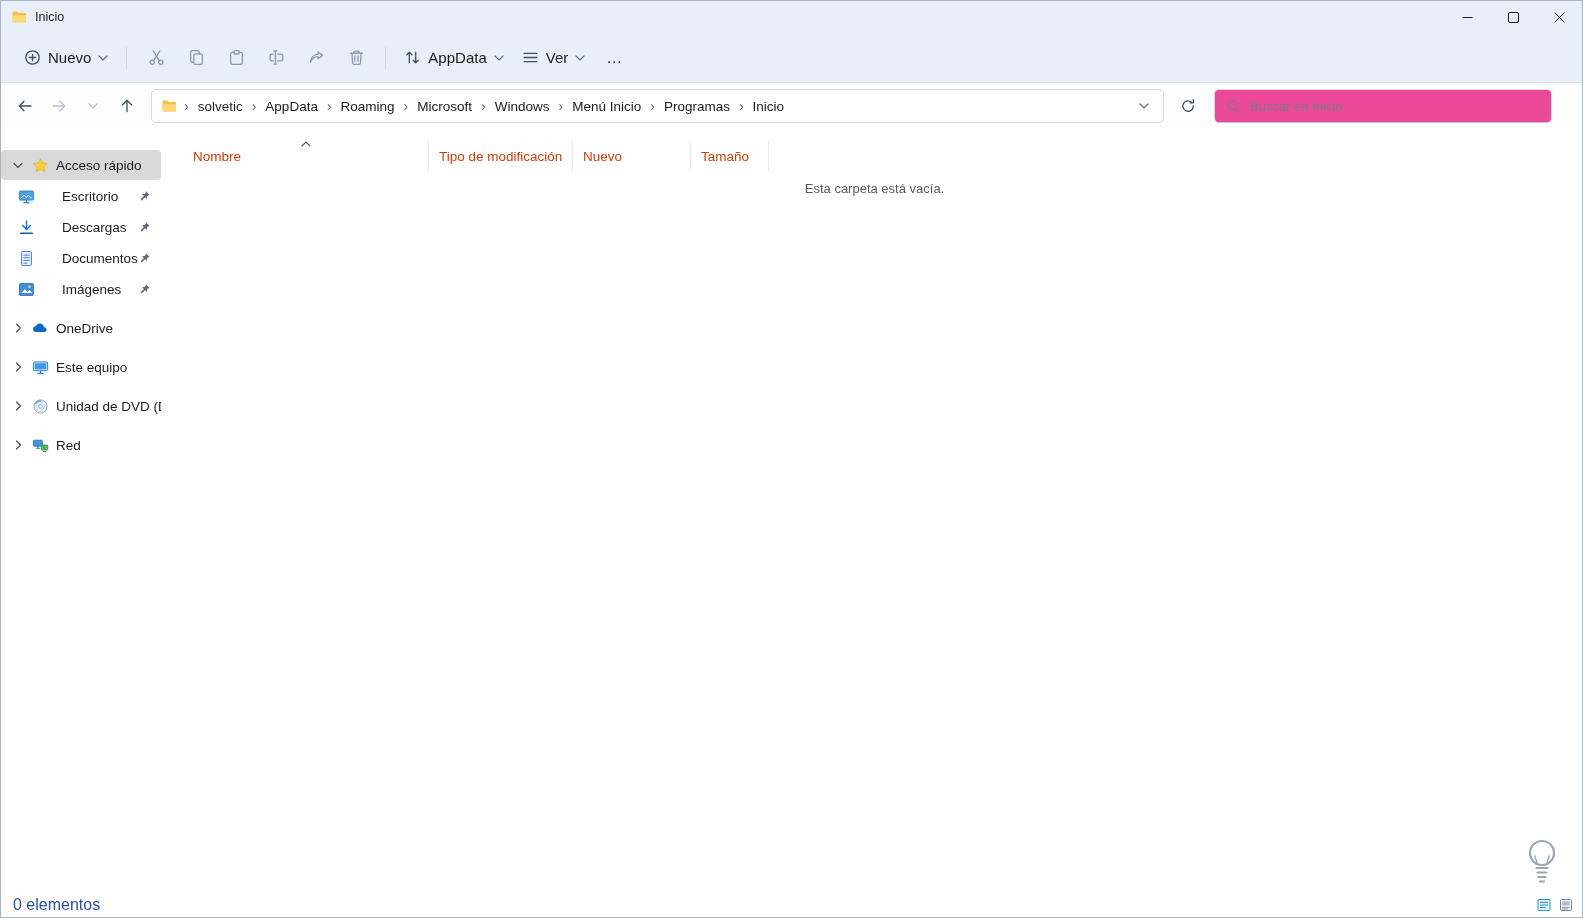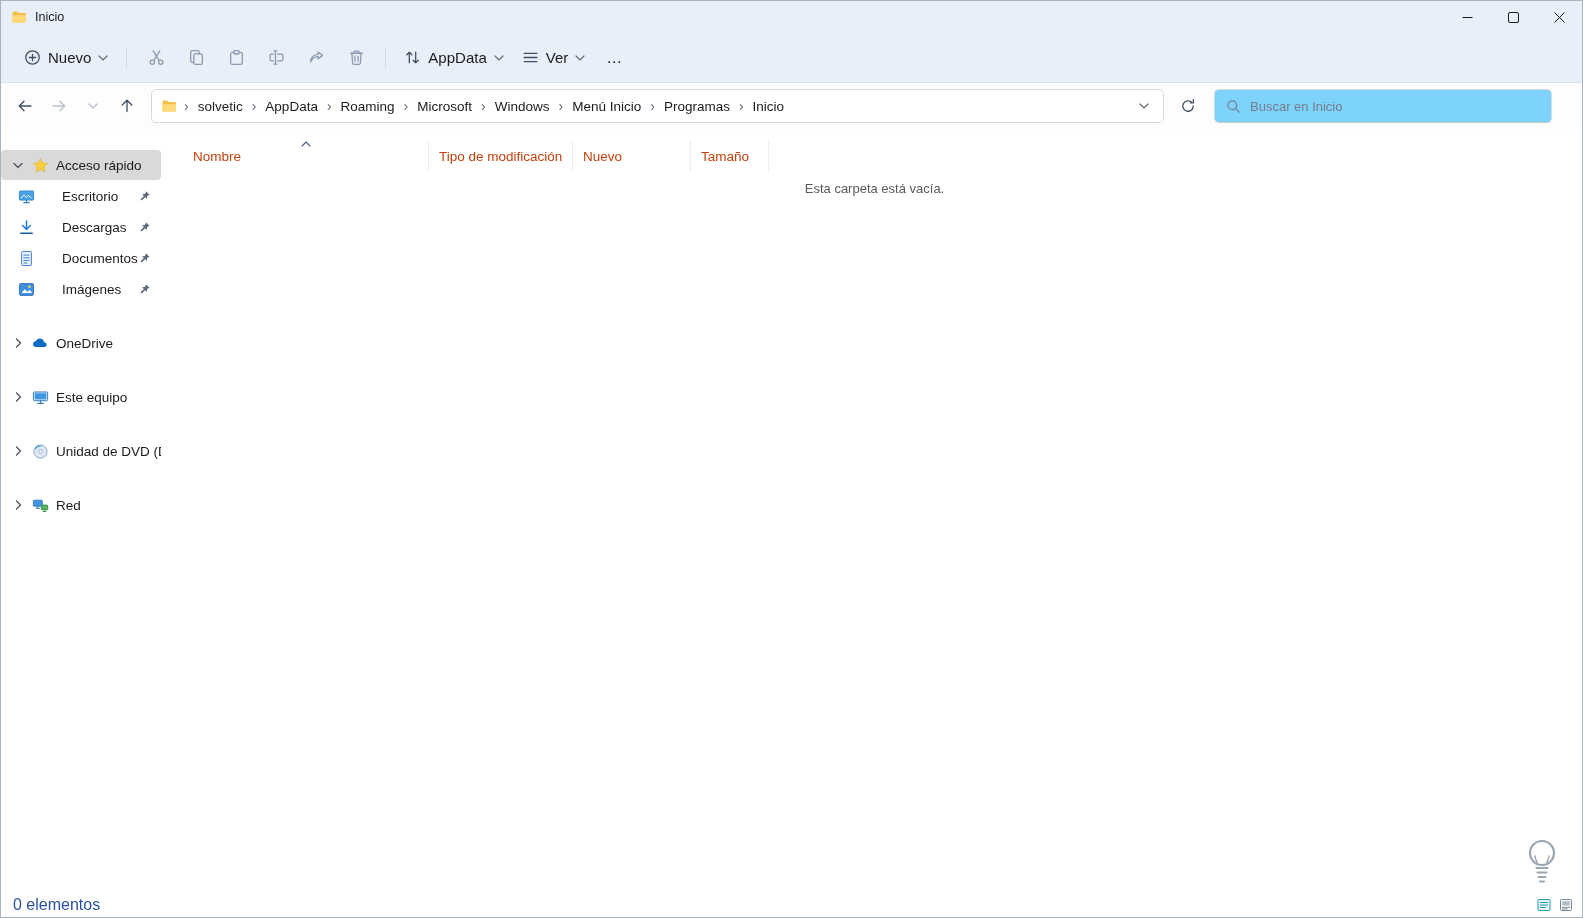--- a/index.html
+++ b/index.html
@@ -25,36 +25,36 @@
 
   
   .navbar { height:46px; background:#fdfdfe; display:flex; align-items:center; padding:0 30px 0 8px; gap:2px; flex:0 0 auto; }
   .nav-btn { width:32px; height:32px; display:flex; align-items:center; justify-content:center; border-radius:4px; color:#3f4d60; }
   .nav-btn.disabled { color:#b6bfcb; }
   .addressbar { flex:1; height:34px; border:1px solid #d6dae0; border-radius:5px; background:#fff; display:flex; align-items:center; padding:0 6px 0 8px; margin:0 6px; min-width:0; }
   .crumbs { display:flex; align-items:center; flex:1; min-width:0; overflow:hidden; }
   .crumb { padding:5px 7px; border-radius:3px; font-size:13.5px; white-space:nowrap; }
   .crumb-sep { color:#5f6b79; font-size:14px; padding:0 2px; }
   .addr-chevron { width:26px; height:26px; display:flex; align-items:center; justify-content:center; color:#5f6b79; }
-  .searchbox { width:338px; height:34px; border:1px solid #d6dae0; border-bottom-color:#c3c9d1; border-radius:5px; background:#7dd3fc; display:flex; align-items:center; gap:9px; padding:0 11px; margin-left:8px; }
+  .searchbox { width:338px; height:34px; border:1px solid #d6dae0; border-bottom-color:#c3c9d1; border-radius:5px; background:#ec4899; display:flex; align-items:center; gap:9px; padding:0 11px; margin-left:8px; }
   .searchbox input { border:none; outline:none; flex:1; font-size:13px; font-family:inherit; color:#1b1b1b; background:transparent; }
   .searchbox input::placeholder { color:#767d89; }
   .search-glyph { color:#767d89; display:flex; }
 
   
   .body { flex:1; display:flex; min-height:0; background:#fff; }
   .sidebar { width:166px; flex:0 0 auto; padding-top:20px; font-size:13.5px; }
   .side-row { height:30px; display:flex; align-items:center; border-radius:4px; margin:1px 6px 1px 0; position:relative; padding-left:6px; }
   .side-row.selected { background:#d9d9d9; }
   .side-chevron { width:22px; display:flex; justify-content:center; color:#454c56; flex:0 0 auto; }
   .side-icon { width:22px; display:flex; justify-content:center; flex:0 0 auto; margin-right:5px; }
   .side-label { flex:1; white-space:nowrap; overflow:hidden; }
   .side-row.child { padding-left:14px;gap:20px; }
   .pin { position:absolute; right:10px; color:#5f6b7a; display:flex; }
-  .side-row.root { margin-top:24px; }
+  .side-row.root { margin-top:9px; }
 
   
   .main { flex:1; position:relative; padding:6px 0 0 16px; min-width:0; }
   .col-headers { display:flex; margin-top:6px; height:30px; font-size:13.5px; color:#c2410c; }
   .col { display:flex; align-items:center; padding-left:10px; border-right:1px solid #ececec; position:relative; height:100%; }
   .col .sort-caret { position:absolute; top:0px; left:50%; transform:translateX(-50%); color:#4a5b7d; display:flex; }
   .c-name { width:246px; }
   .c-date { width:144px; }
   .c-type { width:118px; }
   .c-size { width:78px; }

